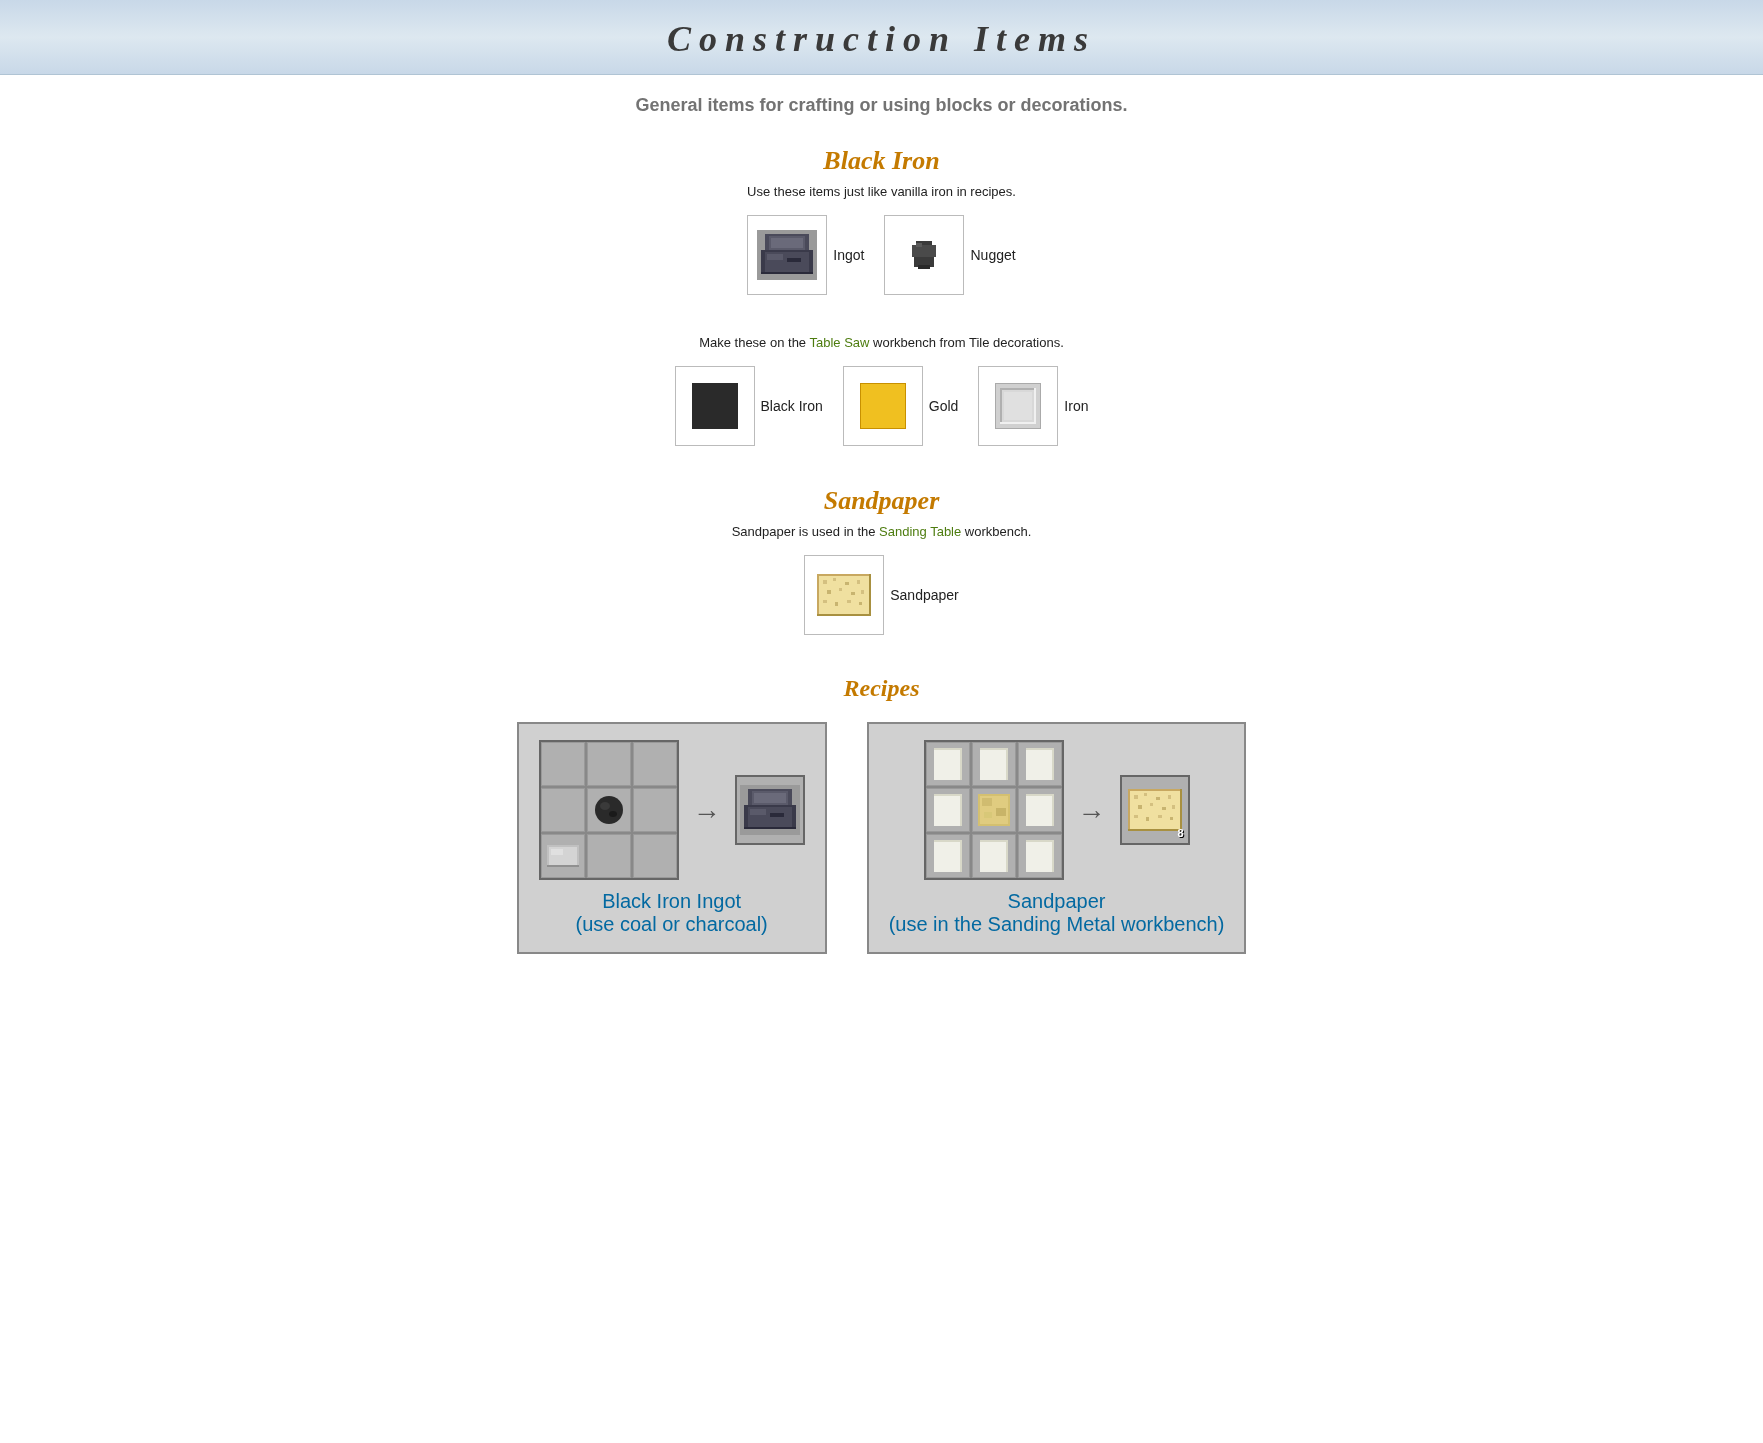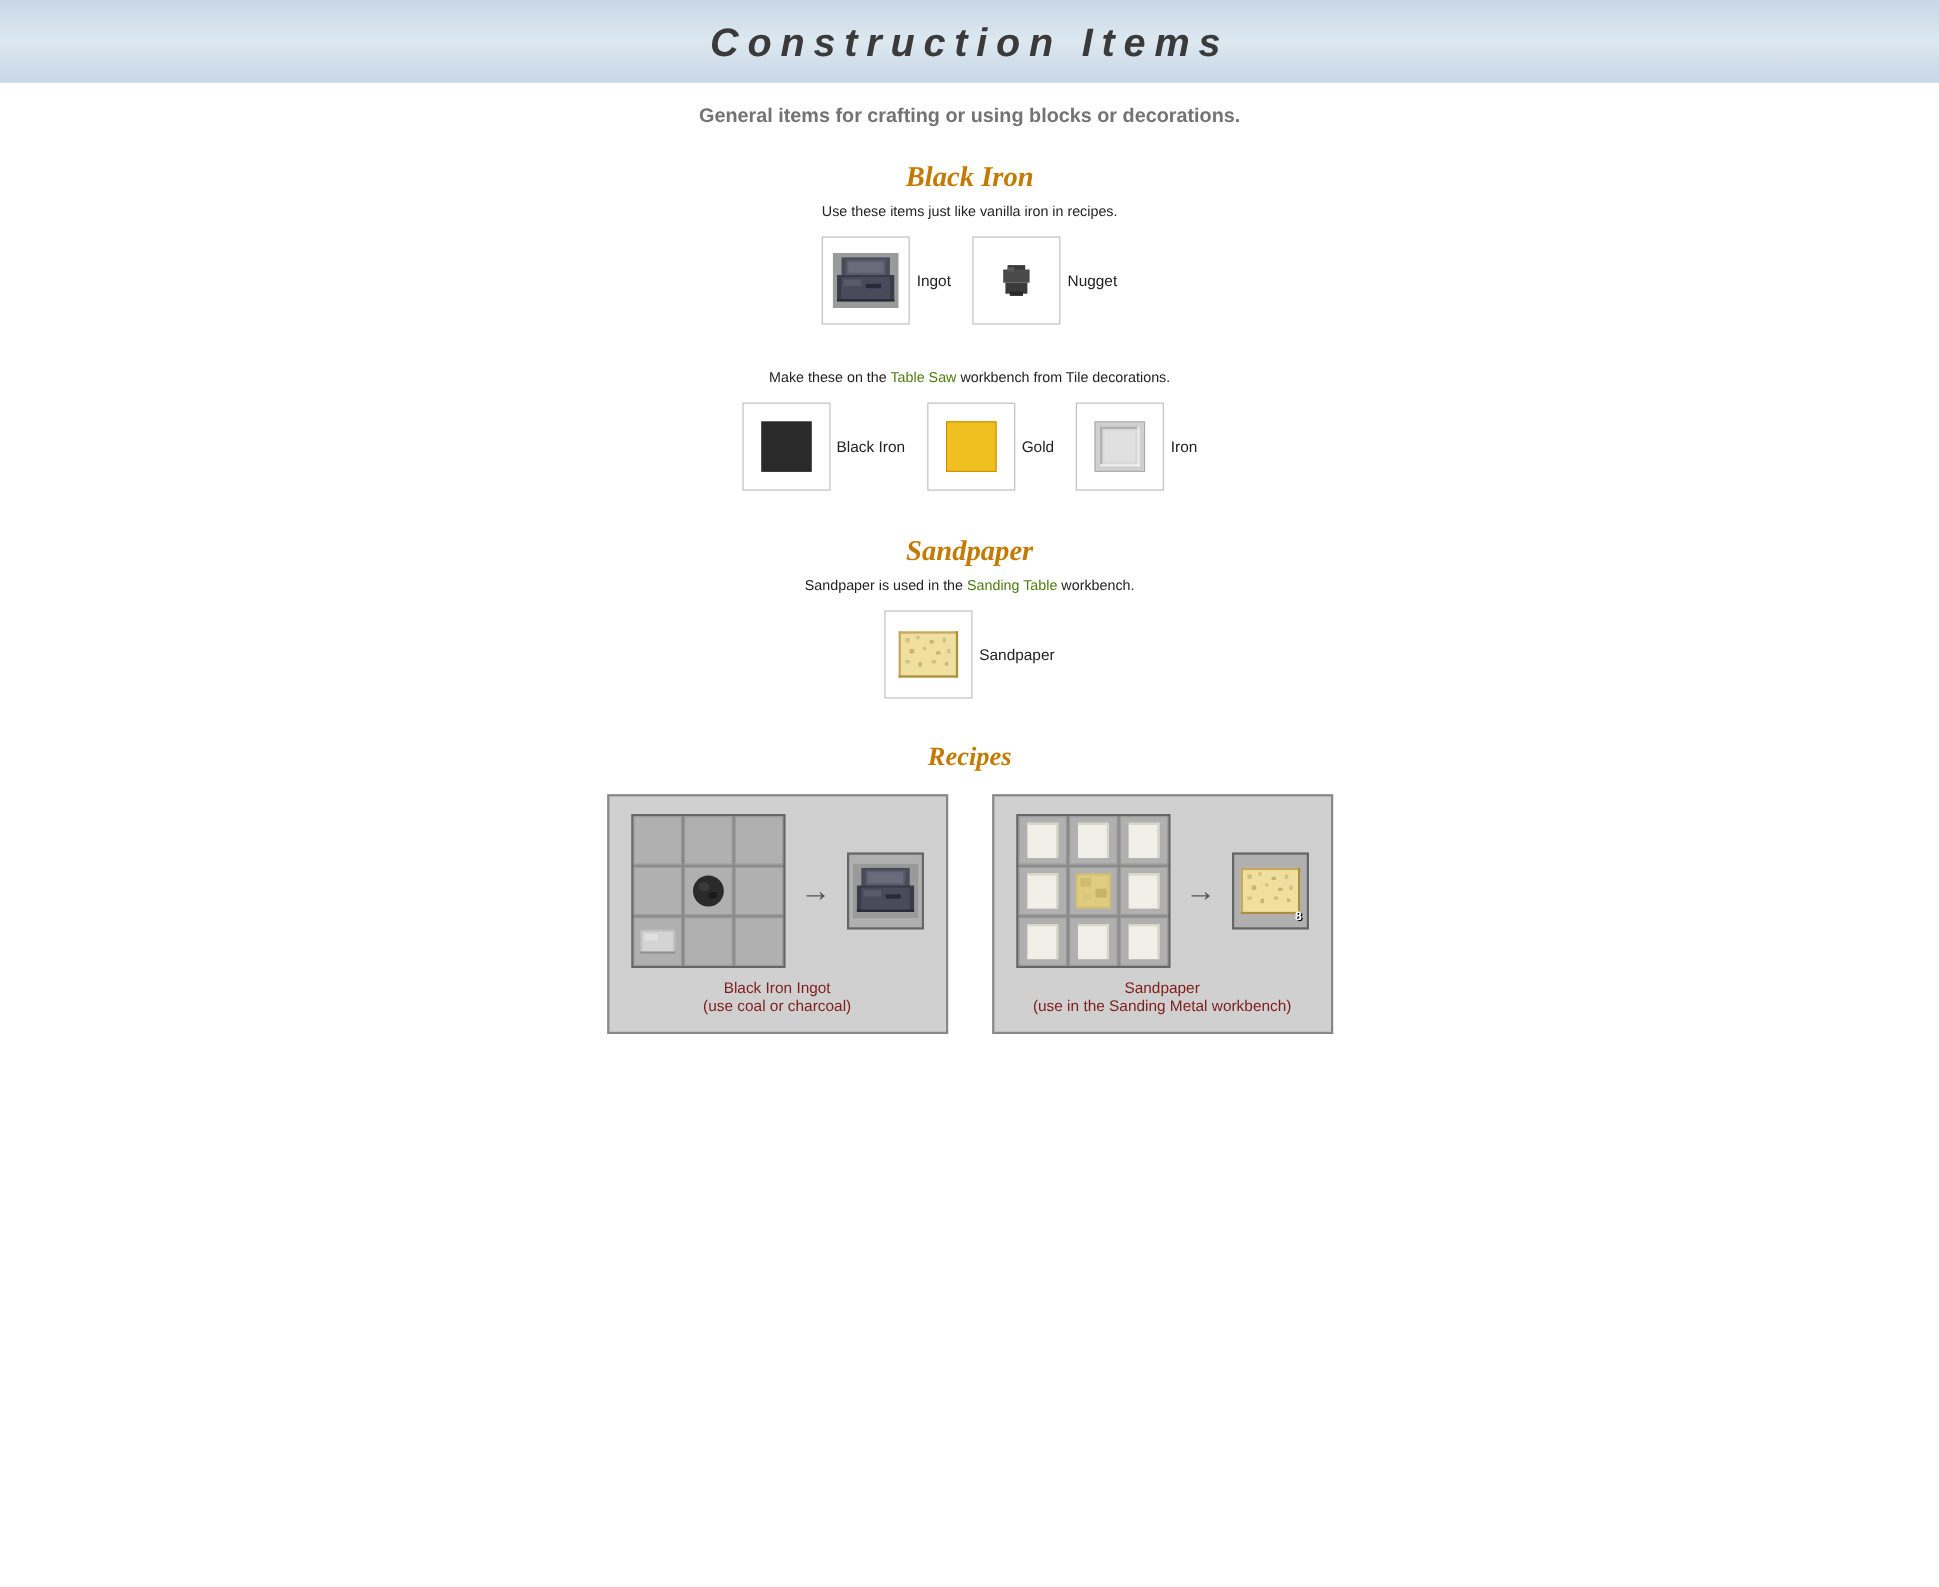--- a/index.html
+++ b/index.html
@@ -11,21 +11,21 @@
     }
 
     .page-header {
       background: linear-gradient(to bottom, #c8d8e8, #dde8f0, #c8d8e8);
       text-align: center;
       padding: 18px 0 14px 0;
       border-bottom: 1px solid #b0c4d4;
     }
 
     .page-title {
-      font-family: Liberation Sans, sans-serif;
+      font-family: Liberation Serif, serif;
       font-size: 36px;
       letter-spacing: 8px;
       color: #3a3a3a;
       font-style: italic;
     }
 
     .page-content {
       max-width: 900px;
       margin: 0 auto;
       padding: 20px 20px 40px 20px;
@@ -156,22 +156,22 @@
       height: 70px;
       background: #b0b0b0;
       border: 2px solid #666;
       display: flex;
       align-items: center;
       justify-content: center;
       position: relative;
     }
 
     .recipe-label {
-      font-size: 14px;
-      color: #7f1d1d;
+      font-size: 20px;
+      color: #0369a1;
       text-align: center;
     }
 
     
     svg.pixel-art {
       image-rendering: pixelated;
     }
 
     
     .plate-black {

